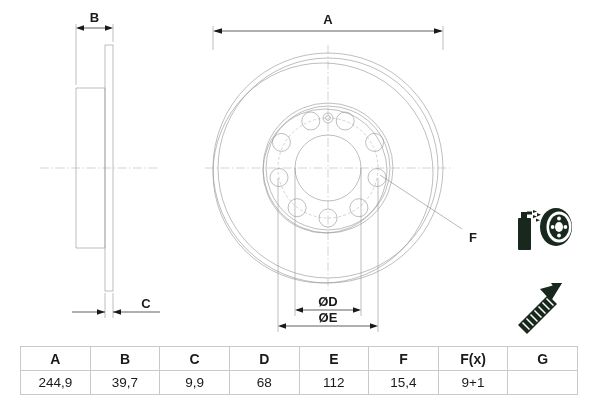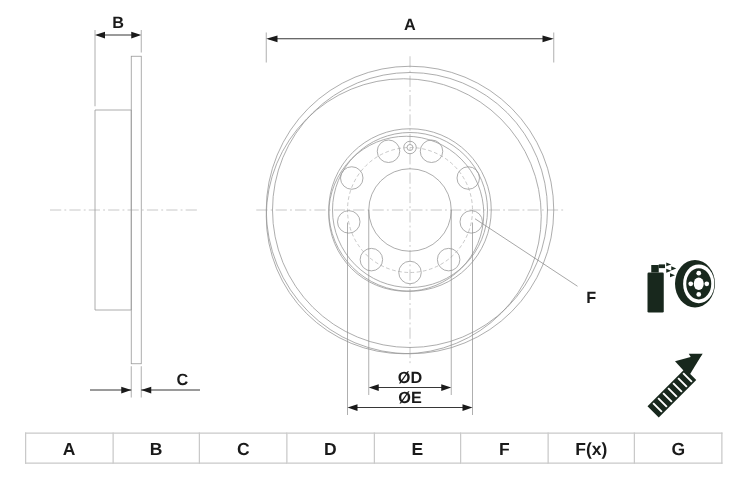--- a/index.html
+++ b/index.html
@@ -203,16 +203,26 @@
       <tr class="head">
         <td>A</td>
         <td>B</td>
         <td>C</td>
         <td>D</td>
         <td>E</td>
         <td>F</td>
         <td>F(x)</td>
         <td>G</td>
       </tr>
+      <tr class="vals">
+        <td>244,9</td>
+        <td>39,7</td>
+        <td>9,9</td>
+        <td>68</td>
+        <td>112</td>
+        <td>15,4</td>
+        <td>9+1</td>
+        <td></td>
+      </tr>
     </tbody>
   </table>
 
 </div>
 
 </body></html>

